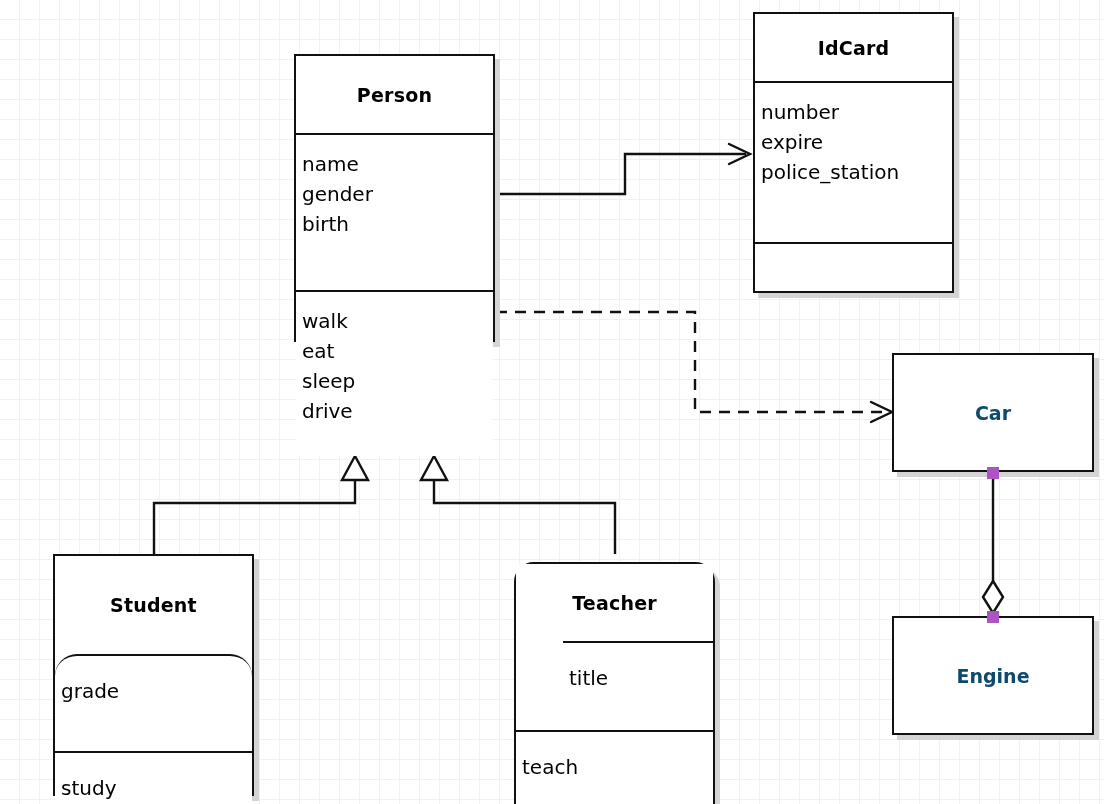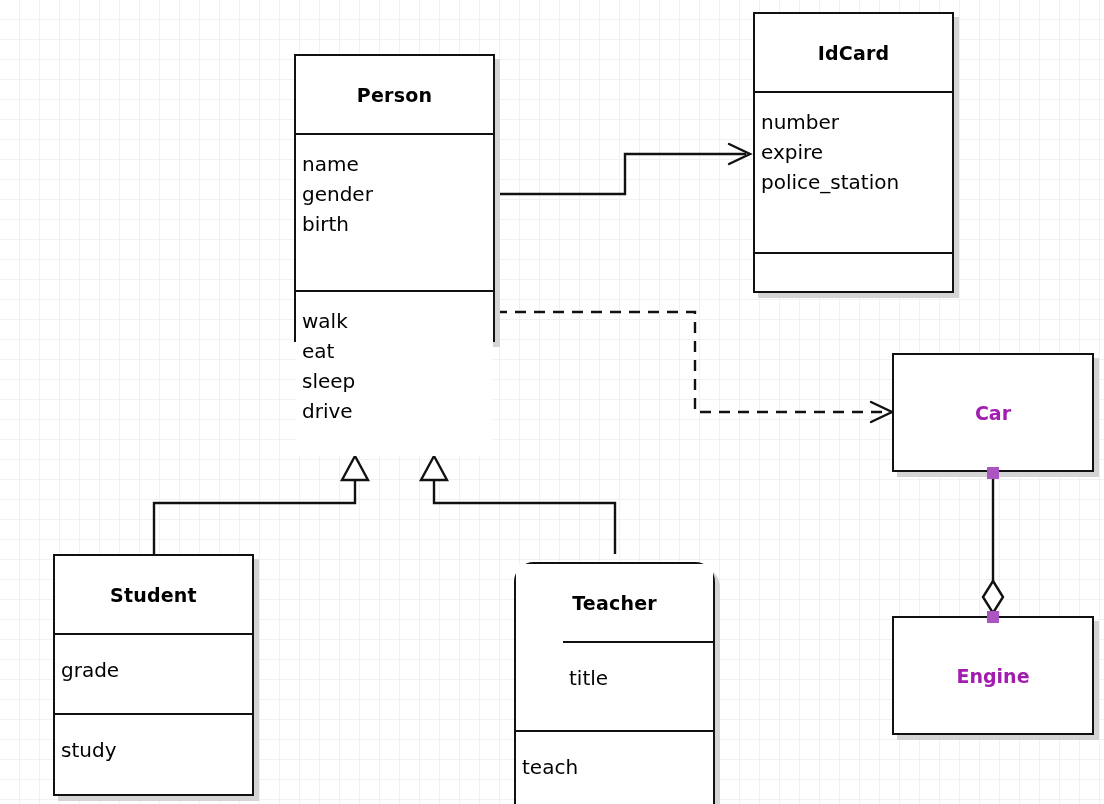--- a/index.html
+++ b/index.html
@@ -65,21 +65,21 @@
   }
   .uml-member {
     white-space: nowrap;
   }
   .uml-solo {
     display: flex;
     align-items: center;
     justify-content: center;
     font-weight: bold;
     font-size: 19px;
-    color: #a21caf;
+    color: #0c4a6e;
     height: 100%;
   }
   
   .handle {
     position: absolute;
     width: 12px;
     height: 12px;
     background: #ab55c0;
   }
 </style>
@@ -131,32 +131,32 @@
     </div>
     <div class="uml-compartment uml-body" style="height:166px;">
       <div class="uml-member">walk</div>
       <div class="uml-member">eat</div>
       <div class="uml-member">sleep</div>
       <div class="uml-member">drive</div>
     </div>
   </div>
 
   <div class="uml-class" style="left:753px; top:12px; width:201px; height:281px;">
-    <div class="uml-compartment uml-title" style="height:77px;">IdCard</div>
+    <div class="uml-compartment uml-title" style="height:67px;">IdCard</div>
     <div class="uml-compartment uml-body" style="height:161px;">
       <div class="uml-member">number</div>
       <div class="uml-member">expire</div>
       <div class="uml-member">police_station</div>
     </div>
     <div class="uml-compartment" style="height:39px;"></div>
   </div>
 
   <div class="uml-class" style="left:53px; top:554px; width:201px; height:242px;">
-    <div class="uml-compartment uml-title" style="height:77px;">Student</div>
-    <div class="uml-compartment uml-body compact" style="height:80px;">
+    <div class="uml-compartment uml-title" style="height:98px;">Student</div>
+    <div class="uml-compartment uml-body compact" style="height:97px;border-radius:22px;">
       <div class="uml-member">grade</div>
     </div>
     <div class="uml-compartment uml-body compact" style="height:81px;">
       <div class="uml-member">study</div>
     </div>
   </div>
 
   <div class="uml-class" style="left:514px; top:562px; width:201px; height:308px;border-radius:20px;">
     <div class="uml-compartment uml-title" style="height:77px;">Teacher</div>
     <div class="uml-compartment uml-body compact" style="height:80px;margin-left:47px;">

